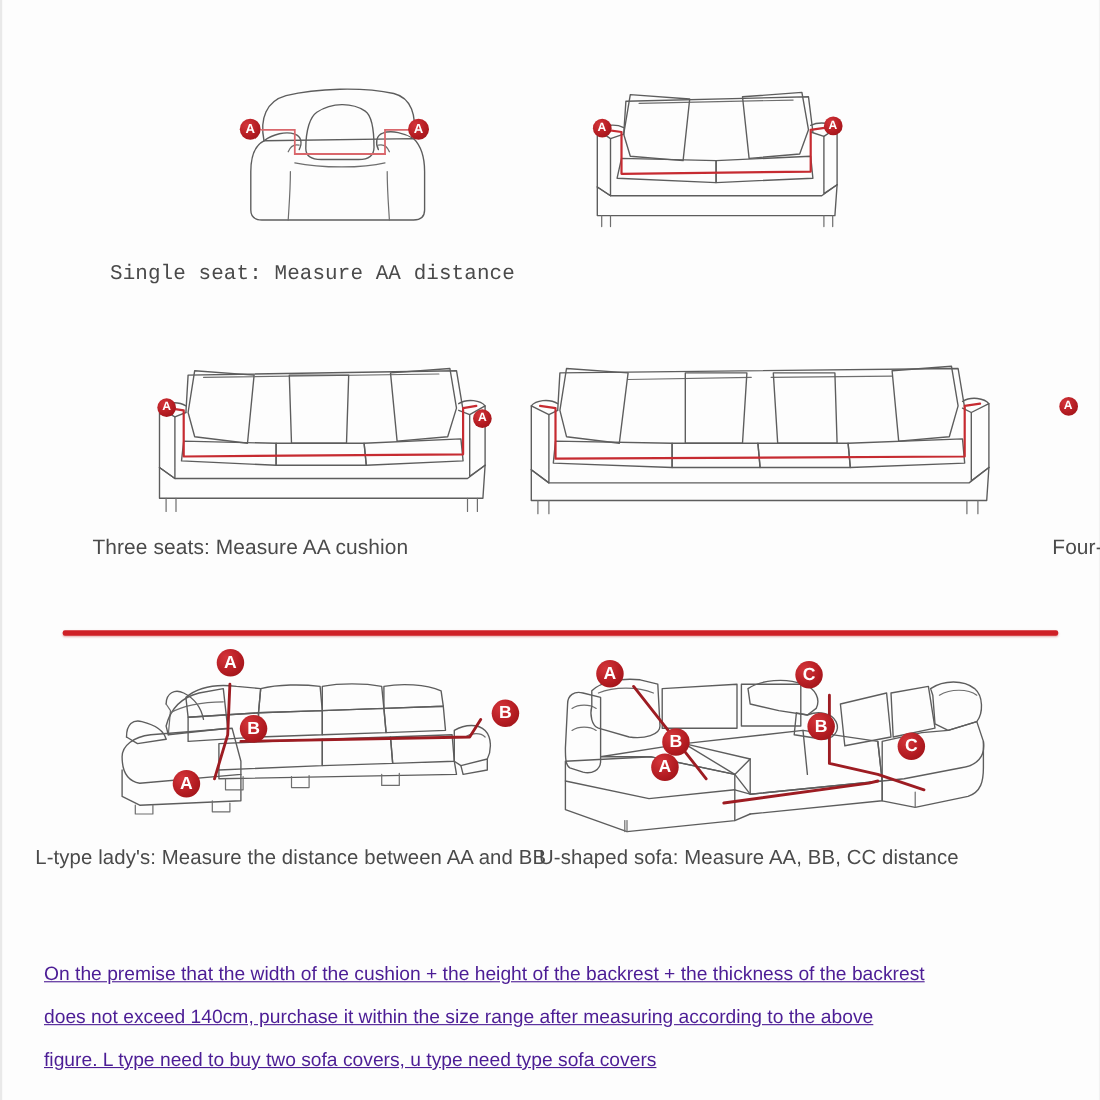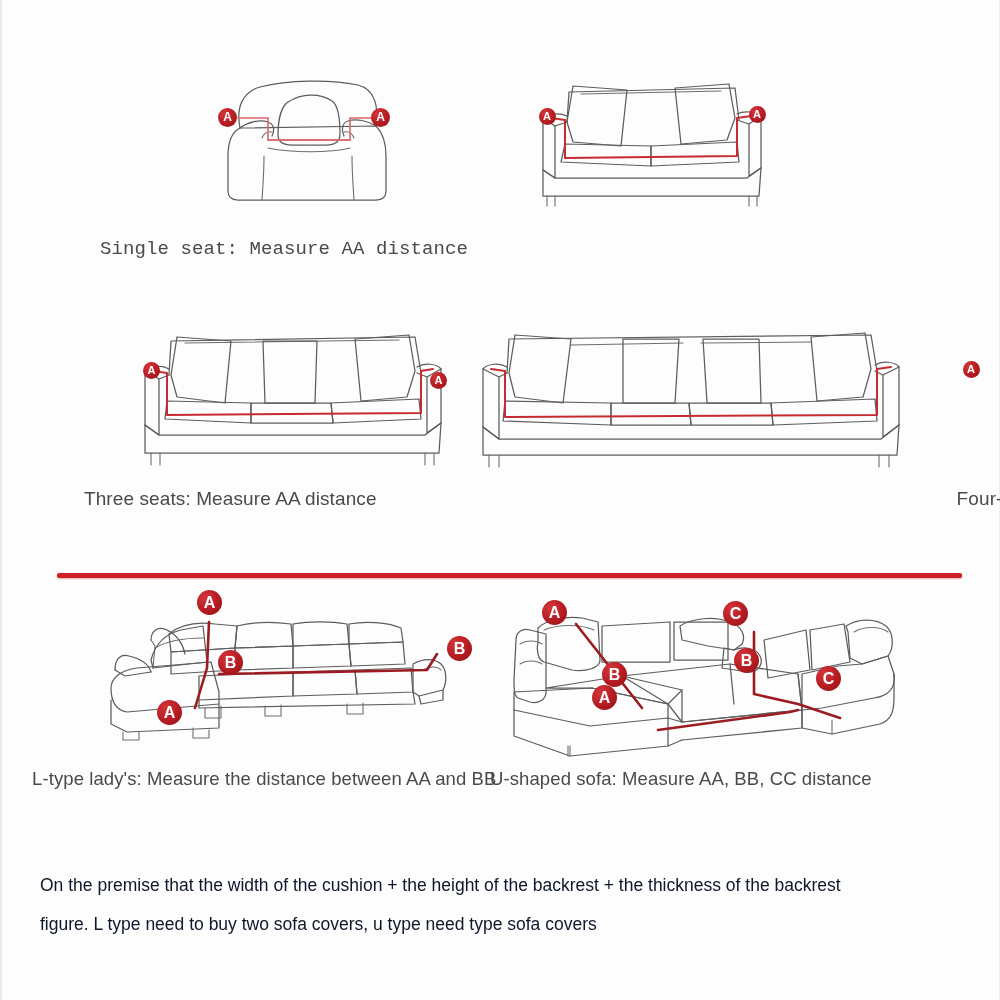--- a/index.html
+++ b/index.html
@@ -73,21 +73,22 @@
   }
 
   
   .note {
     position: absolute;
     left: 38px;
     top: 866px;
     width: 880px;
     font-size: 17.5px;
     line-height: 39px;
-    color: #0f172a;
+    color: #4c1d95;
+    text-decoration: underline;
   }
 
   
   .mk {
     position: absolute;
     border-radius: 50%;
     background: radial-gradient(circle at 34% 30%, #d4353a 0%, #b41c22 55%, #951015 100%);
     color: #ffffff;
     font-weight: bold;
     text-align: center;
@@ -205,21 +206,21 @@
             <path class="ln" d="M18,110 L32,120 L298,120 L314,108"></path>
             <path class="ln" d="M18,110 L18,138 L312,138 L314,108"></path>
             <path class="ln2" d="M24,138 L24,150 M33,138 L33,150"></path>
             <path class="ln2" d="M298,138 L298,150 M307,138 L307,150"></path>
 
             <path class="red" d="M26,56 L40,58 L40,100 L294,98 L294,56 L306,54"></path>
           </svg>
         </div>
         <div class="mk mk-md" style="left:141px; top:57px;">A</div>
         <div class="mk mk-md" style="left:428px; top:67px;">A</div>
-        <div class="caption" style="top:183px; left:82px;">Three seats: Measure AA distance</div>
+        <div class="caption" style="top:183px; left:82px;">Three seats: Measure AA cushion</div>
       </div>
 
       <div class="cell" style="width:530px;">
         <div class="cell-fig" style="left:0px; top:10px; width:440px; height:158px;">
           <svg width="440" height="158" viewBox="0 0 440 158" aria-hidden="true">
             <path class="ln" d="M36,58 L38,24 L400,20 L406,56"></path>
             <path class="ln2" d="M100,30 L212,28 M230,28 L340,27"></path>
 
             <path class="ln" d="M12,54 L12,112 L28,124 L28,62 Z"></path>
             <path class="ln" d="M12,54 C16,49 28,47 36,52"></path>
@@ -360,16 +361,17 @@
       <div class="mk mk-lg" style="left:120px; top:72px;">B</div>
       <div class="mk mk-lg" style="left:252px; top:58px;">B</div>
       <div class="mk mk-lg" style="left:241px; top:11px;">C</div>
       <div class="mk mk-lg" style="left:334px; top:76px;">C</div>
       <div class="caption" style="top:178px; left:8px; font-size:18.5px;">U-shaped sofa: Measure AA, BB, CC distance</div>
     </div>
   </div>
 
   <div class="note">
     <div>On the premise that the width of the cushion + the height of the backrest + the thickness of the backrest</div>
+    <div>does not exceed 140cm, purchase it within the size range after measuring according to the above</div>
     <div>figure. L type need to buy two sofa covers, u type need type sofa covers</div>
   </div>
 
 </div>
 
 </body></html>

